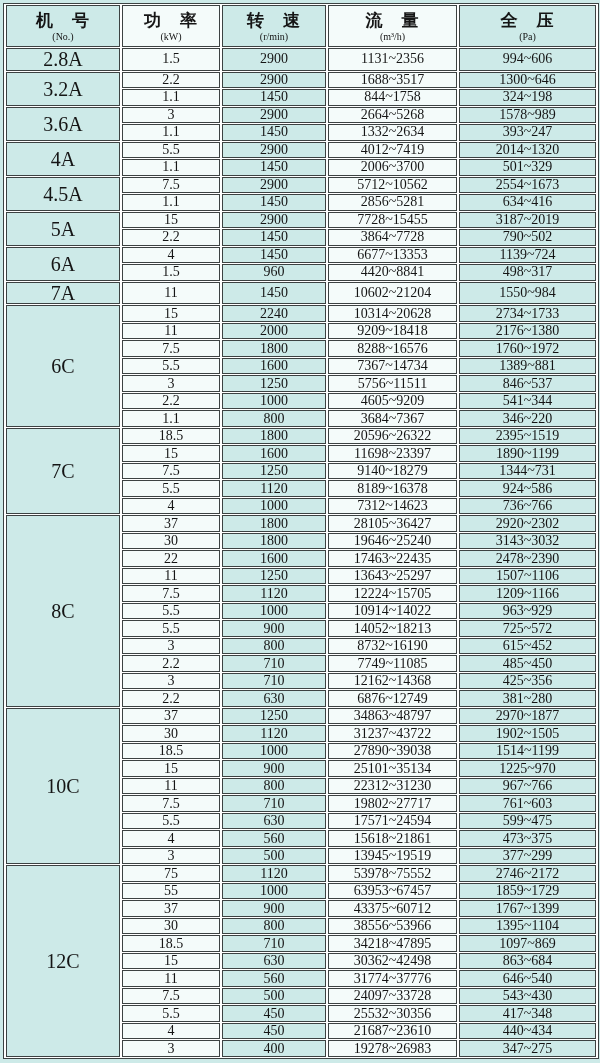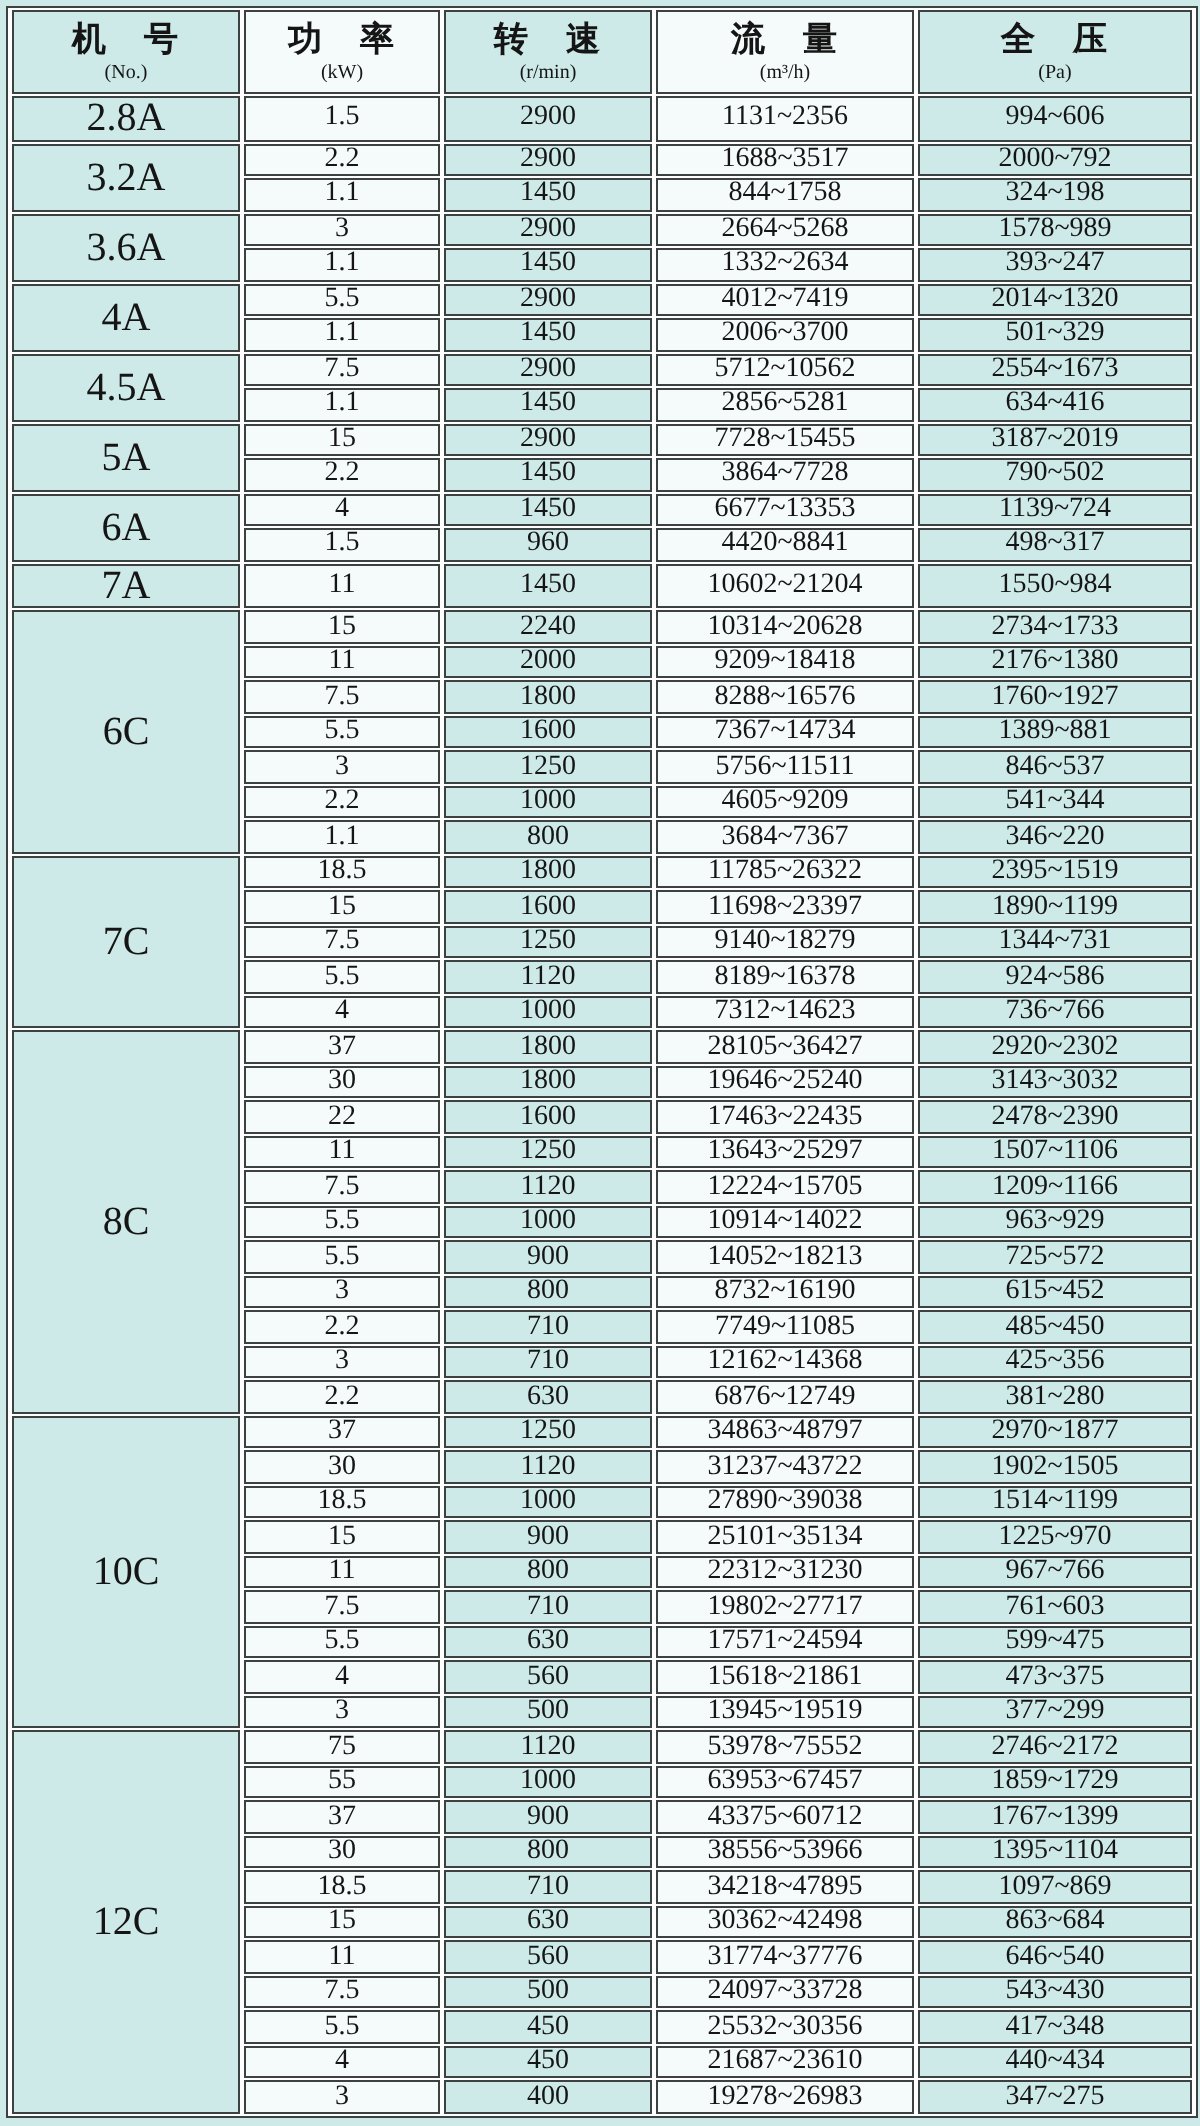--- a/index.html
+++ b/index.html
@@ -92,21 +92,21 @@
           <td class="white">1.5</td>
           <td class="cyan">2900</td>
           <td class="white">1131~2356</td>
           <td class="cyan">994~606</td>
         </tr>
         <tr>
           <td rowspan="2" class="cyan model">3.2A</td>
           <td class="white">2.2</td>
           <td class="cyan">2900</td>
           <td class="white">1688~3517</td>
-          <td class="cyan">2000~792</td>
+          <td class="cyan">1300~646</td>
         </tr>
         <tr>
           <td class="white">1.1</td>
           <td class="cyan">1450</td>
           <td class="white">844~1758</td>
           <td class="cyan">324~198</td>
         </tr>
         <tr>
           <td rowspan="2" class="cyan model">3.6A</td>
           <td class="white">3</td>
@@ -189,21 +189,21 @@
         <tr>
           <td class="white">11</td>
           <td class="cyan">2000</td>
           <td class="white">9209~18418</td>
           <td class="cyan">2176~1380</td>
         </tr>
         <tr>
           <td class="white">7.5</td>
           <td class="cyan">1800</td>
           <td class="white">8288~16576</td>
-          <td class="cyan">1760~1927</td>
+          <td class="cyan">1760~1972</td>
         </tr>
         <tr>
           <td class="white">5.5</td>
           <td class="cyan">1600</td>
           <td class="white">7367~14734</td>
           <td class="cyan">1389~881</td>
         </tr>
         <tr>
           <td class="white">3</td>
           <td class="cyan">1250</td>
@@ -219,21 +219,21 @@
         <tr>
           <td class="white">1.1</td>
           <td class="cyan">800</td>
           <td class="white">3684~7367</td>
           <td class="cyan">346~220</td>
         </tr>
         <tr>
           <td rowspan="5" class="cyan model">7C</td>
           <td class="white">18.5</td>
           <td class="cyan">1800</td>
-          <td class="white">11785~26322</td>
+          <td class="white">20596~26322</td>
           <td class="cyan">2395~1519</td>
         </tr>
         <tr>
           <td class="white">15</td>
           <td class="cyan">1600</td>
           <td class="white">11698~23397</td>
           <td class="cyan">1890~1199</td>
         </tr>
         <tr>
           <td class="white">7.5</td>

